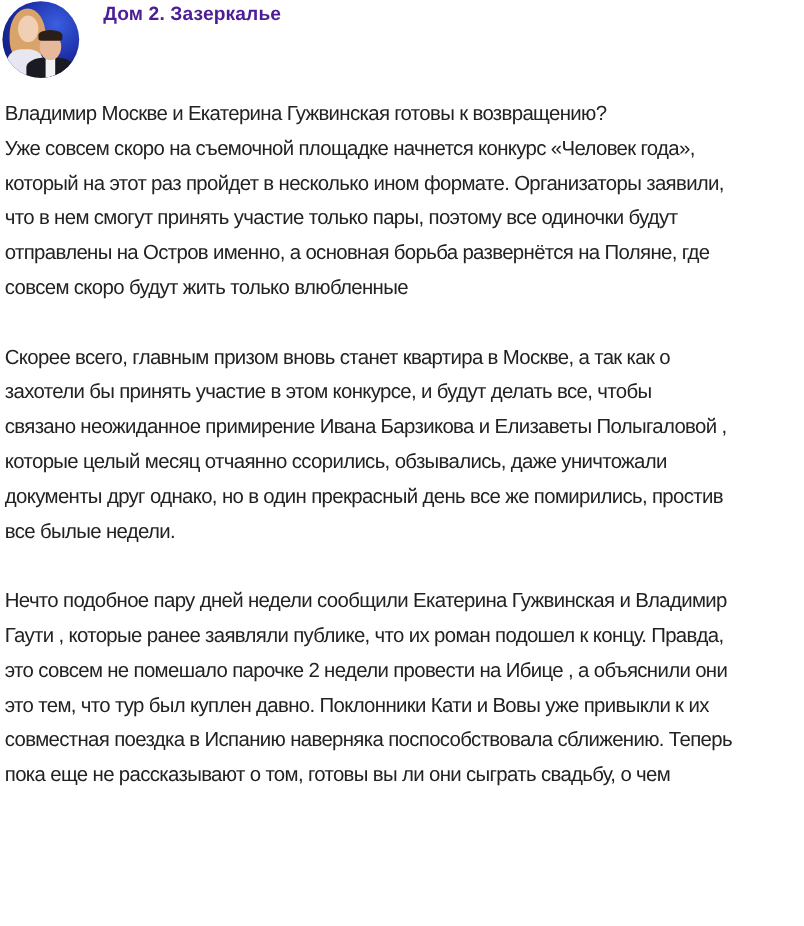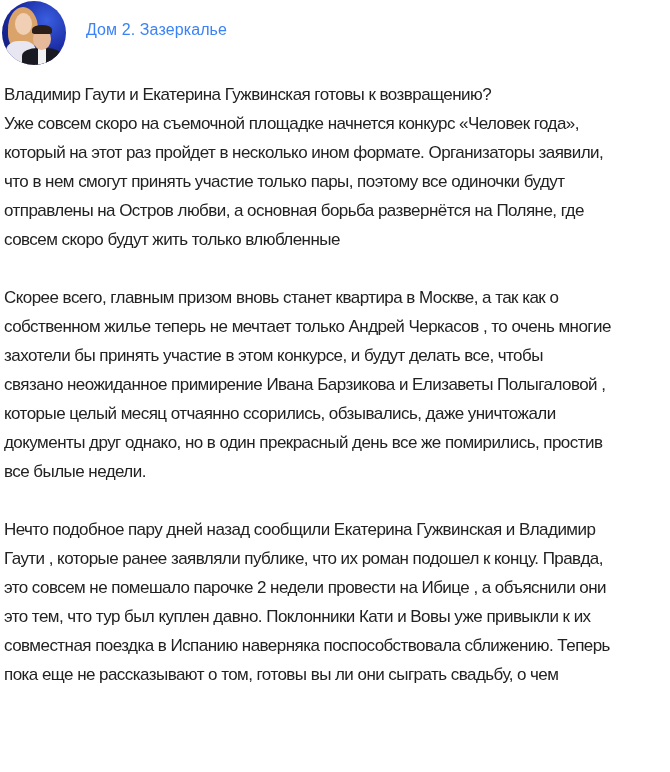--- a/index.html
+++ b/index.html
@@ -7,21 +7,21 @@
   .header { position:absolute; left:0; top:0; width:670px; height:70px; }
   .avatar { position:absolute; left:2px; top:1px; width:64px; height:64px; border-radius:50%; overflow:hidden;
     background: radial-gradient(circle at 70% 30%, #3a5fe0 0%, #1d2fa8 45%, #0c1570 100%); }
   .avatar .hair { position:absolute; left:6px; top:6px; width:30px; height:44px; border-radius:50% 50% 40% 40%; background:#d9a36a; }
   .avatar .face1 { position:absolute; left:13px; top:12px; width:17px; height:22px; border-radius:50%; background:#f1cfb4; }
   .avatar .dress { position:absolute; left:4px; top:40px; width:30px; height:26px; border-radius:40% 40% 0 0; background:#e8e6f0; }
   .avatar .head2 { position:absolute; left:31px; top:27px; width:18px; height:22px; border-radius:50%; background:#e7b99b; }
   .avatar .hair2 { position:absolute; left:30px; top:24px; width:20px; height:9px; border-radius:50% 50% 20% 20%; background:#2b1d18; }
   .avatar .suit { position:absolute; left:20px; top:47px; width:40px; height:20px; border-radius:40% 40% 0 0; background:#1a1a22; }
   .avatar .shirt { position:absolute; left:36px; top:48px; width:8px; height:16px; background:#f3f3f3; }
-  .title { position:absolute; left:86px; top:21px; font-size:16px; font-weight:normal; color:#3b82f6; letter-spacing:0.1px; }
+  .title { position:absolute; left:86px; top:4px; font-size:16px; font-weight:bold; color:#4c1d95; letter-spacing:0.1px; }
   .content { position:absolute; left:4px; top:80px; width:664px; color:#222222; font-size:17px; line-height:29px; letter-spacing:-0.55px; }
   .content p { margin:0; white-space:nowrap; }
   .para { margin-bottom:29px; }
   .line { display:block; white-space:nowrap; }
 </style>
 </head>
 <body>
 
 <div class="header">
   <div class="avatar">
@@ -30,42 +30,41 @@
     <div class="dress"></div>
     <div class="suit"></div>
     <div class="shirt"></div>
     <div class="head2"></div>
     <div class="hair2"></div>
   </div>
   <div class="title">Дом 2. Зазеркалье</div>
 </div>
 
 <div class="content">
-  <p class="para">Владимир Гаути и Екатерина Гужвинская готовы к возвращению?</p>
+  <p class="para">Владимир Москве и Екатерина Гужвинская готовы к возвращению?</p>
 
   <div class="para">
     <span class="line">Уже совсем скоро на съемочной площадке начнется конкурс «Человек года»,</span>
     <span class="line">который на этот раз пройдет в несколько ином формате. Организаторы заявили,</span>
     <span class="line">что в нем смогут принять участие только пары, поэтому все одиночки будут</span>
-    <span class="line">отправлены на Остров любви, а основная борьба развернётся на Поляне, где</span>
+    <span class="line">отправлены на Остров именно, а основная борьба развернётся на Поляне, где</span>
     <span class="line">совсем скоро будут жить только влюбленные</span>
   </div>
 
   <div class="para">
     <span class="line">Скорее всего, главным призом вновь станет квартира в Москве, а так как о</span>
-    <span class="line">собственном жилье теперь не мечтает только Андрей Черкасов , то очень многие</span>
     <span class="line">захотели бы принять участие в этом конкурсе, и будут делать все, чтобы</span>
     <span class="line">связано неожиданное примирение Ивана Барзикова и Елизаветы Полыгаловой ,</span>
     <span class="line">которые целый месяц отчаянно ссорились, обзывались, даже уничтожали</span>
     <span class="line">документы друг однако, но в один прекрасный день все же помирились, простив</span>
     <span class="line">все былые недели.</span>
   </div>
 
   <div class="para">
-    <span class="line">Нечто подобное пару дней назад сообщили Екатерина Гужвинская и Владимир</span>
+    <span class="line">Нечто подобное пару дней недели сообщили Екатерина Гужвинская и Владимир</span>
     <span class="line">Гаути , которые ранее заявляли публике, что их роман подошел к концу. Правда,</span>
     <span class="line">это совсем не помешало парочке 2 недели провести на Ибице , а объяснили они</span>
     <span class="line">это тем, что тур был куплен давно. Поклонники Кати и Вовы уже привыкли к их</span>
     <span class="line">совместная поездка в Испанию наверняка поспособствовала сближению. Теперь</span>
     <span class="line">пока еще не рассказывают о том, готовы вы ли они сыграть свадьбу, о чем</span>
 
   </div>
 </div>
 
 </body></html>

